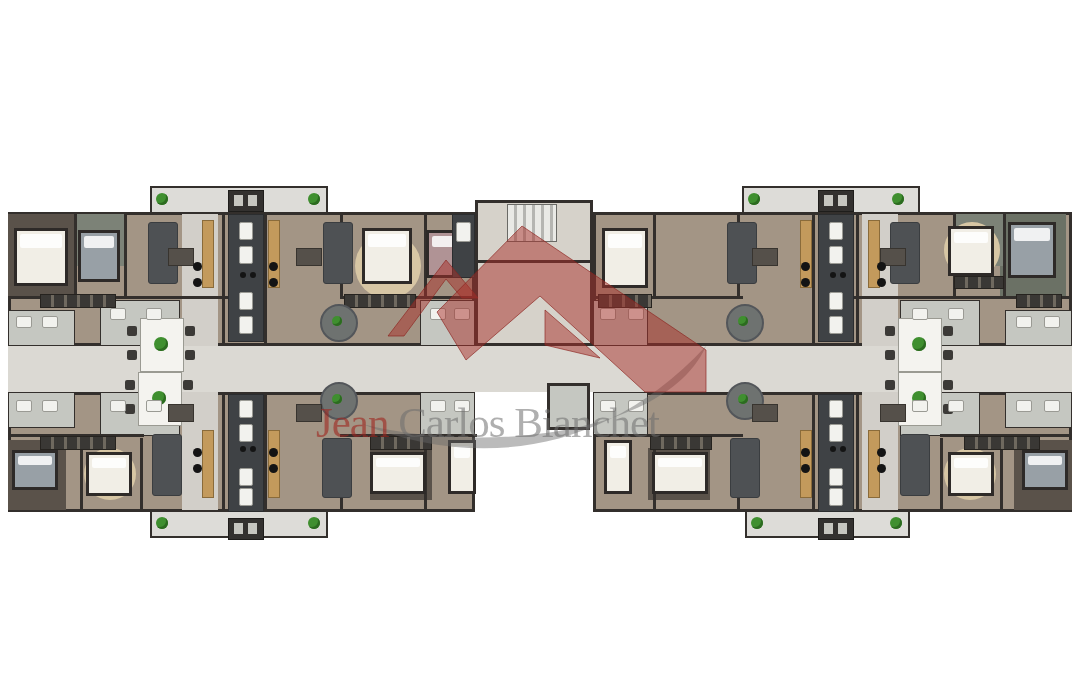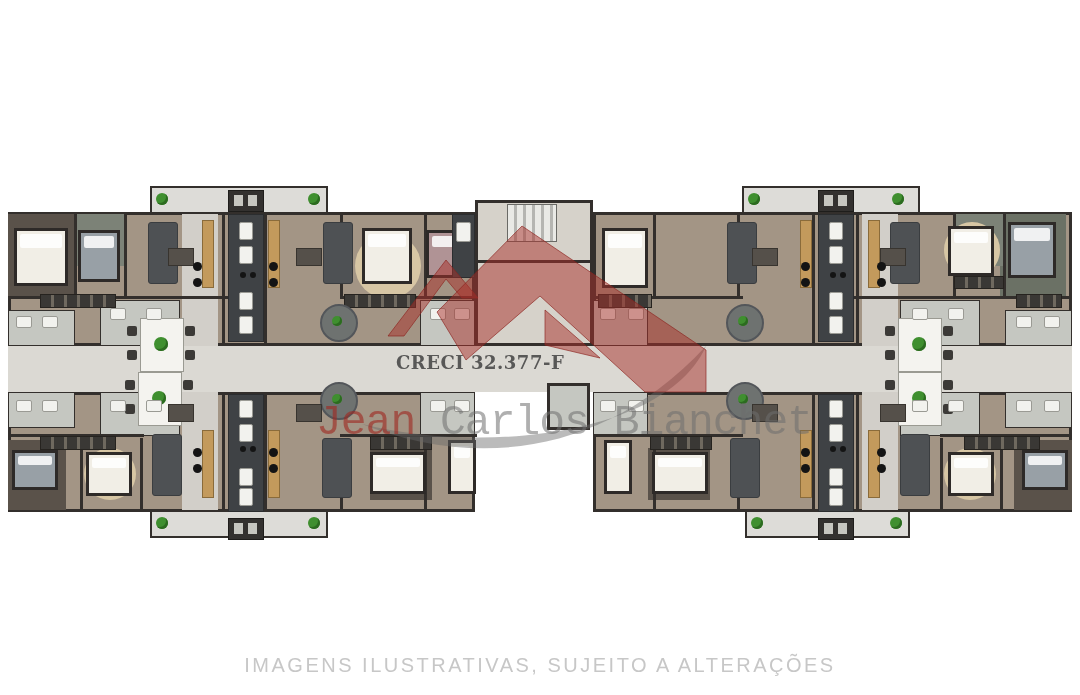--- a/index.html
+++ b/index.html
@@ -28,21 +28,21 @@
   .round-table{position:absolute;border-radius:50%;background:#6e7270;border:2px solid #53565a;}
   .plant{position:absolute;border-radius:50%;background:#3f8f2f;box-shadow:inset -2px -2px 0 #2c6b20;}
   .dot{position:absolute;border-radius:50%;background:#141414;}
   .desk{position:absolute;background:#55504a;border:1px solid #38342f;}
   .bbq{position:absolute;background:#33312f;border:1px solid #1e1d1b;}
   .bbq i{position:absolute;top:4px;width:9px;height:11px;background:#c6c6c0;}
   #wm-svg{position:absolute;inset:0;pointer-events:none;}
   .wm-text{position:absolute;pointer-events:none;white-space:nowrap;}
   #wm-creci{font-family:"DejaVu Serif",serif;font-weight:bold;font-size:18px;
             color:rgba(70,70,70,.88);letter-spacing:.5px;}
-  #wm-name{font-family:Liberation Mono, monospace;font-size:43px;letter-spacing:-1px;
+  #wm-name{font-family:Liberation Serif, serif;font-size:43px;letter-spacing:-1px;
            color:rgba(110,110,110,.55);}
   #wm-name .first{color:rgba(158,40,34,.62);}
   #wm-sub{font-family:"DejaVu Serif",serif;font-weight:bold;font-size:32px;
           color:rgba(110,110,110,.55);letter-spacing:-1px;}
   #caption{position:absolute;left:0;right:0;top:654px;text-align:center;
            font-size:20px;letter-spacing:2.5px;color:#c7c7c7;}
 </style>
 </head>
 <body>
 
@@ -327,17 +327,15 @@
       <div class="fixture" style="left: 1016px; top: 400px; width: 14px; height: 10px;"></div>
       <div class="fixture" style="left: 1044px; top: 400px; width: 14px; height: 10px;"></div>
     </div>
 
   <svg id="wm-svg" width="1080" height="695">
     <path id="swoosh-path" d="M362,424 C470,467 600,460 706,346 C668,432 492,456 362,424 Z" fill="rgba(105,105,105,0.45)"></path>
     <path id="logo-small-path" d="M388,336 L446,260 L478,298 L462,298 L446,279 L404,336 Z" fill="rgba(168,48,42,0.5)" stroke="rgba(140,35,30,0.65)"></path>
     <path id="logo-big-path" fill-rule="evenodd" d="M437,312 L522,226 L706,350 L706,392 L645,392 L540,296 L466,360 Z M545,310 L600,358 L545,345 Z" fill="rgba(168,48,42,0.5)" stroke="rgba(140,35,30,0.65)"></path>
   </svg>
 
-  <div class="wm-text" id="wm-creci" style="left:396px;top:352px;">CRECI  32.377-F</div>
   <div class="wm-text" id="wm-name" style="left:316px;top:398px;"><span class="first">Jean</span><span> Carlos Bianchet</span></div>
 
-  <div id="caption">IMAGENS ILUSTRATIVAS, SUJEITO A ALTERAÇÕES</div>
 </div>
 
 </body></html>

